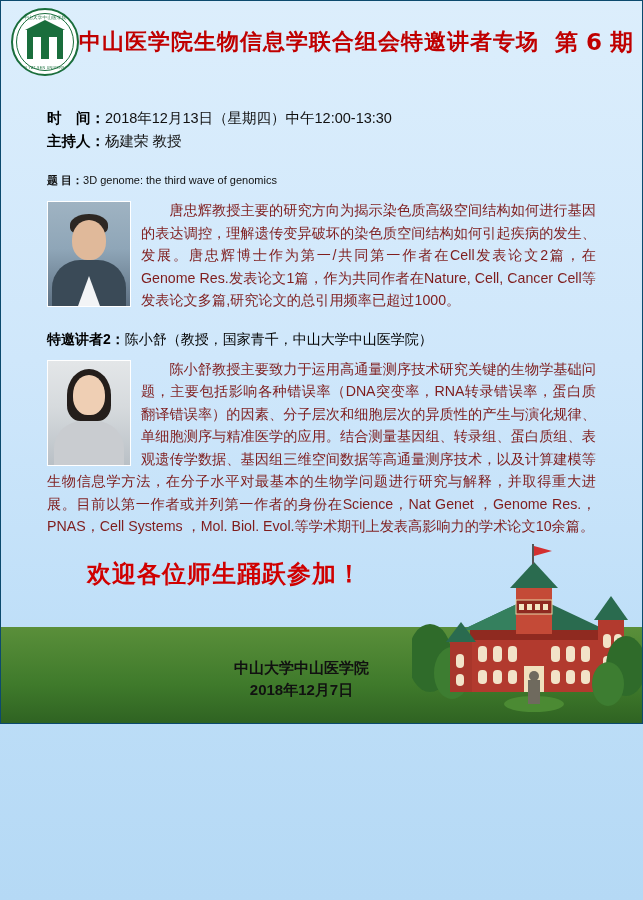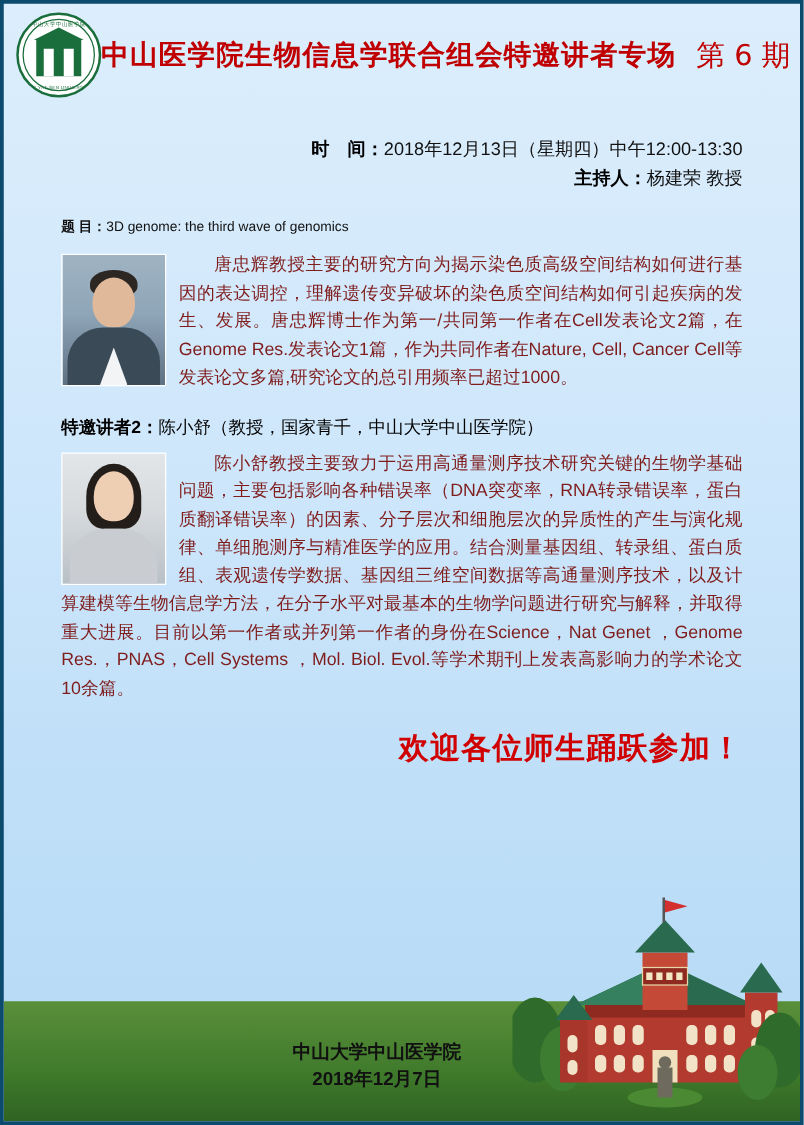--- a/index.html
+++ b/index.html
@@ -10,23 +10,23 @@
     width: 643px;
     height: 900px;
     font-family: "Liberation Sans", sans-serif;
     background: linear-gradient(180deg, #dceefc 0%, #cfe7fb 40%, #bfdff8 70%, #b5d9f5 100%);
     overflow: hidden;
     position: relative;
   }
   .poster {
     position: relative;
     width: 643px;
-    height: 900px;
+    height: 724px;
     box-sizing: border-box;
-    border: 3px solid #0c4a6e;
+    border: 1px solid #0c4a6e;
     background: transparent;
     overflow: hidden;
   }
 
   
   .header {
     position: relative;
     height: 82px;
     display: flex;
     align-items: center;
@@ -100,36 +100,35 @@
     font-family: "DejaVu Sans", "Liberation Sans", sans-serif;
     font-size: 22px;
     font-weight: bold;
     color: #c00000;
     letter-spacing: 1px;
     white-space: nowrap;
   }
   .issue {
     font-family: "DejaVu Sans", "Liberation Sans", sans-serif;
     font-size: 23px;
-    font-weight: normal;
+    font-weight: bold;
     color: #c00000;
     white-space: nowrap;
   }
 
   
   .content {
     padding: 6px 46px 0 46px;
     box-sizing: border-box;
   }
   .info-line {
     font-size: 14.5px;
     color: #111111;
     line-height: 23px;
     white-space: nowrap;
-    text-align: right;
   }
   .info-label {
     font-weight: bold;
     color: #000000;
   }
 
   .speaker-block {
     margin-top: 16px;
   }
   .speaker-head {
@@ -224,21 +223,20 @@
   .welcome {
     margin-top: 20px;
     padding-left: 40px;
     font-family: "DejaVu Sans", "Liberation Sans", sans-serif;
     font-size: 24px;
     font-weight: bold;
     color: #d00000;
     letter-spacing: 1px;
     position: relative;
     z-index: 3;
-    text-align: right;
   }
 
   
   .footer {
     position: absolute;
     left: 0;
     right: 0;
     bottom: 22px;
     text-align: center;
     z-index: 3;

